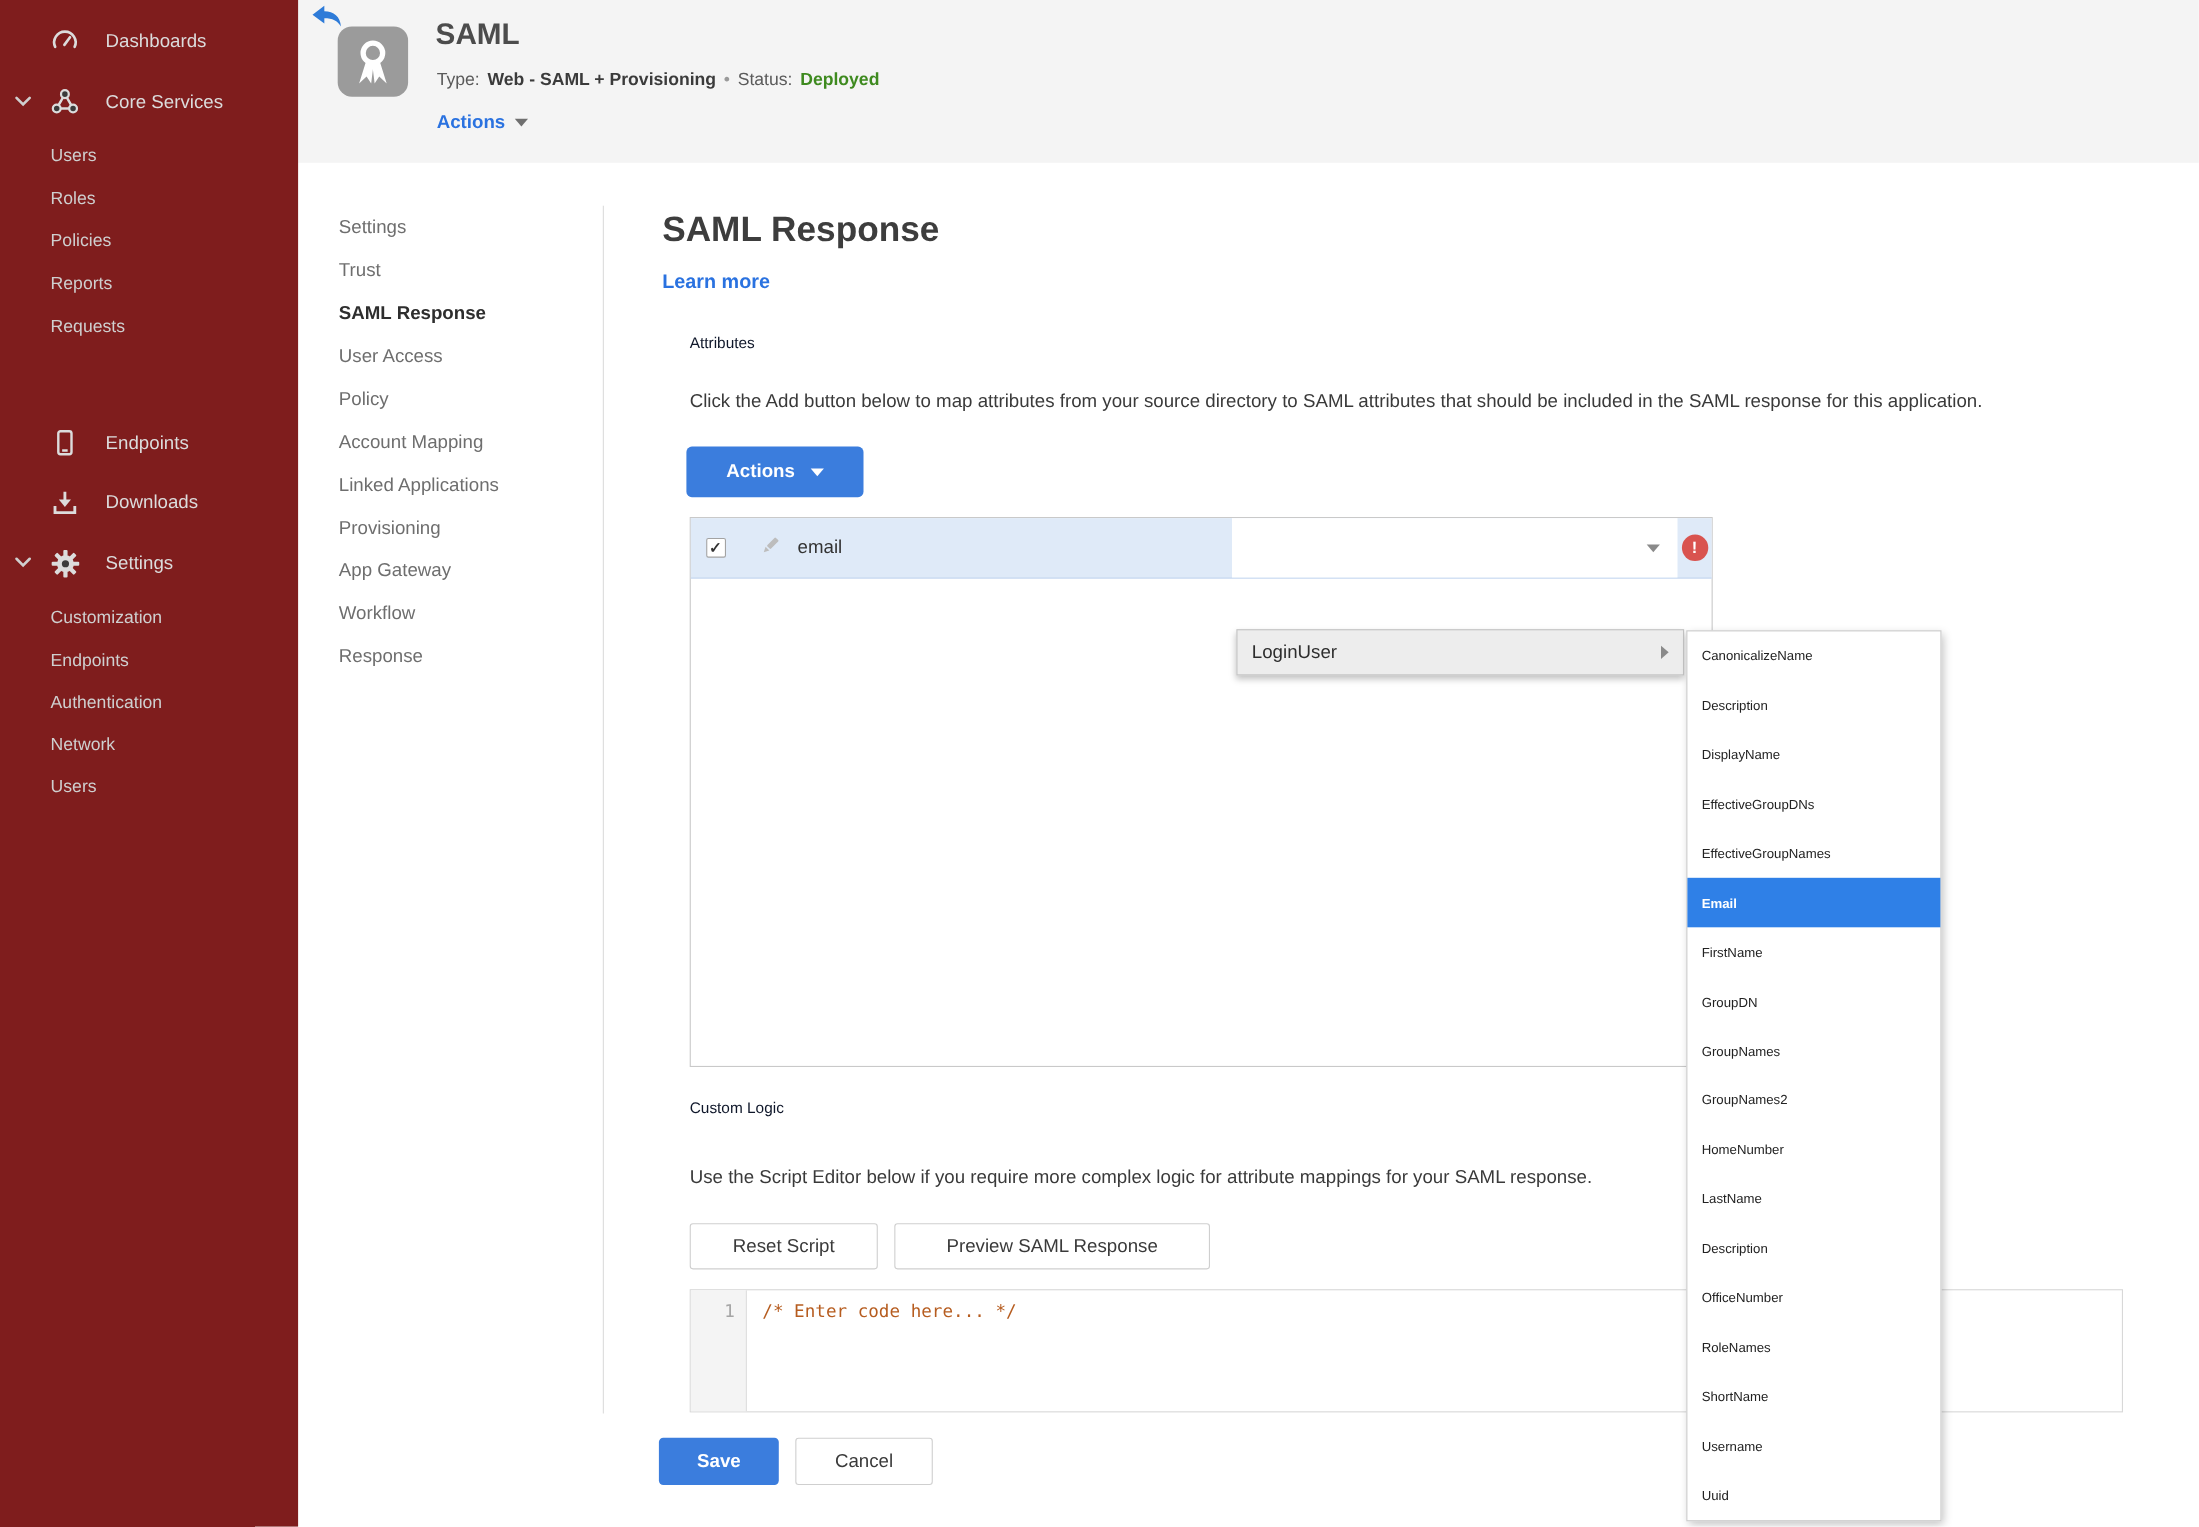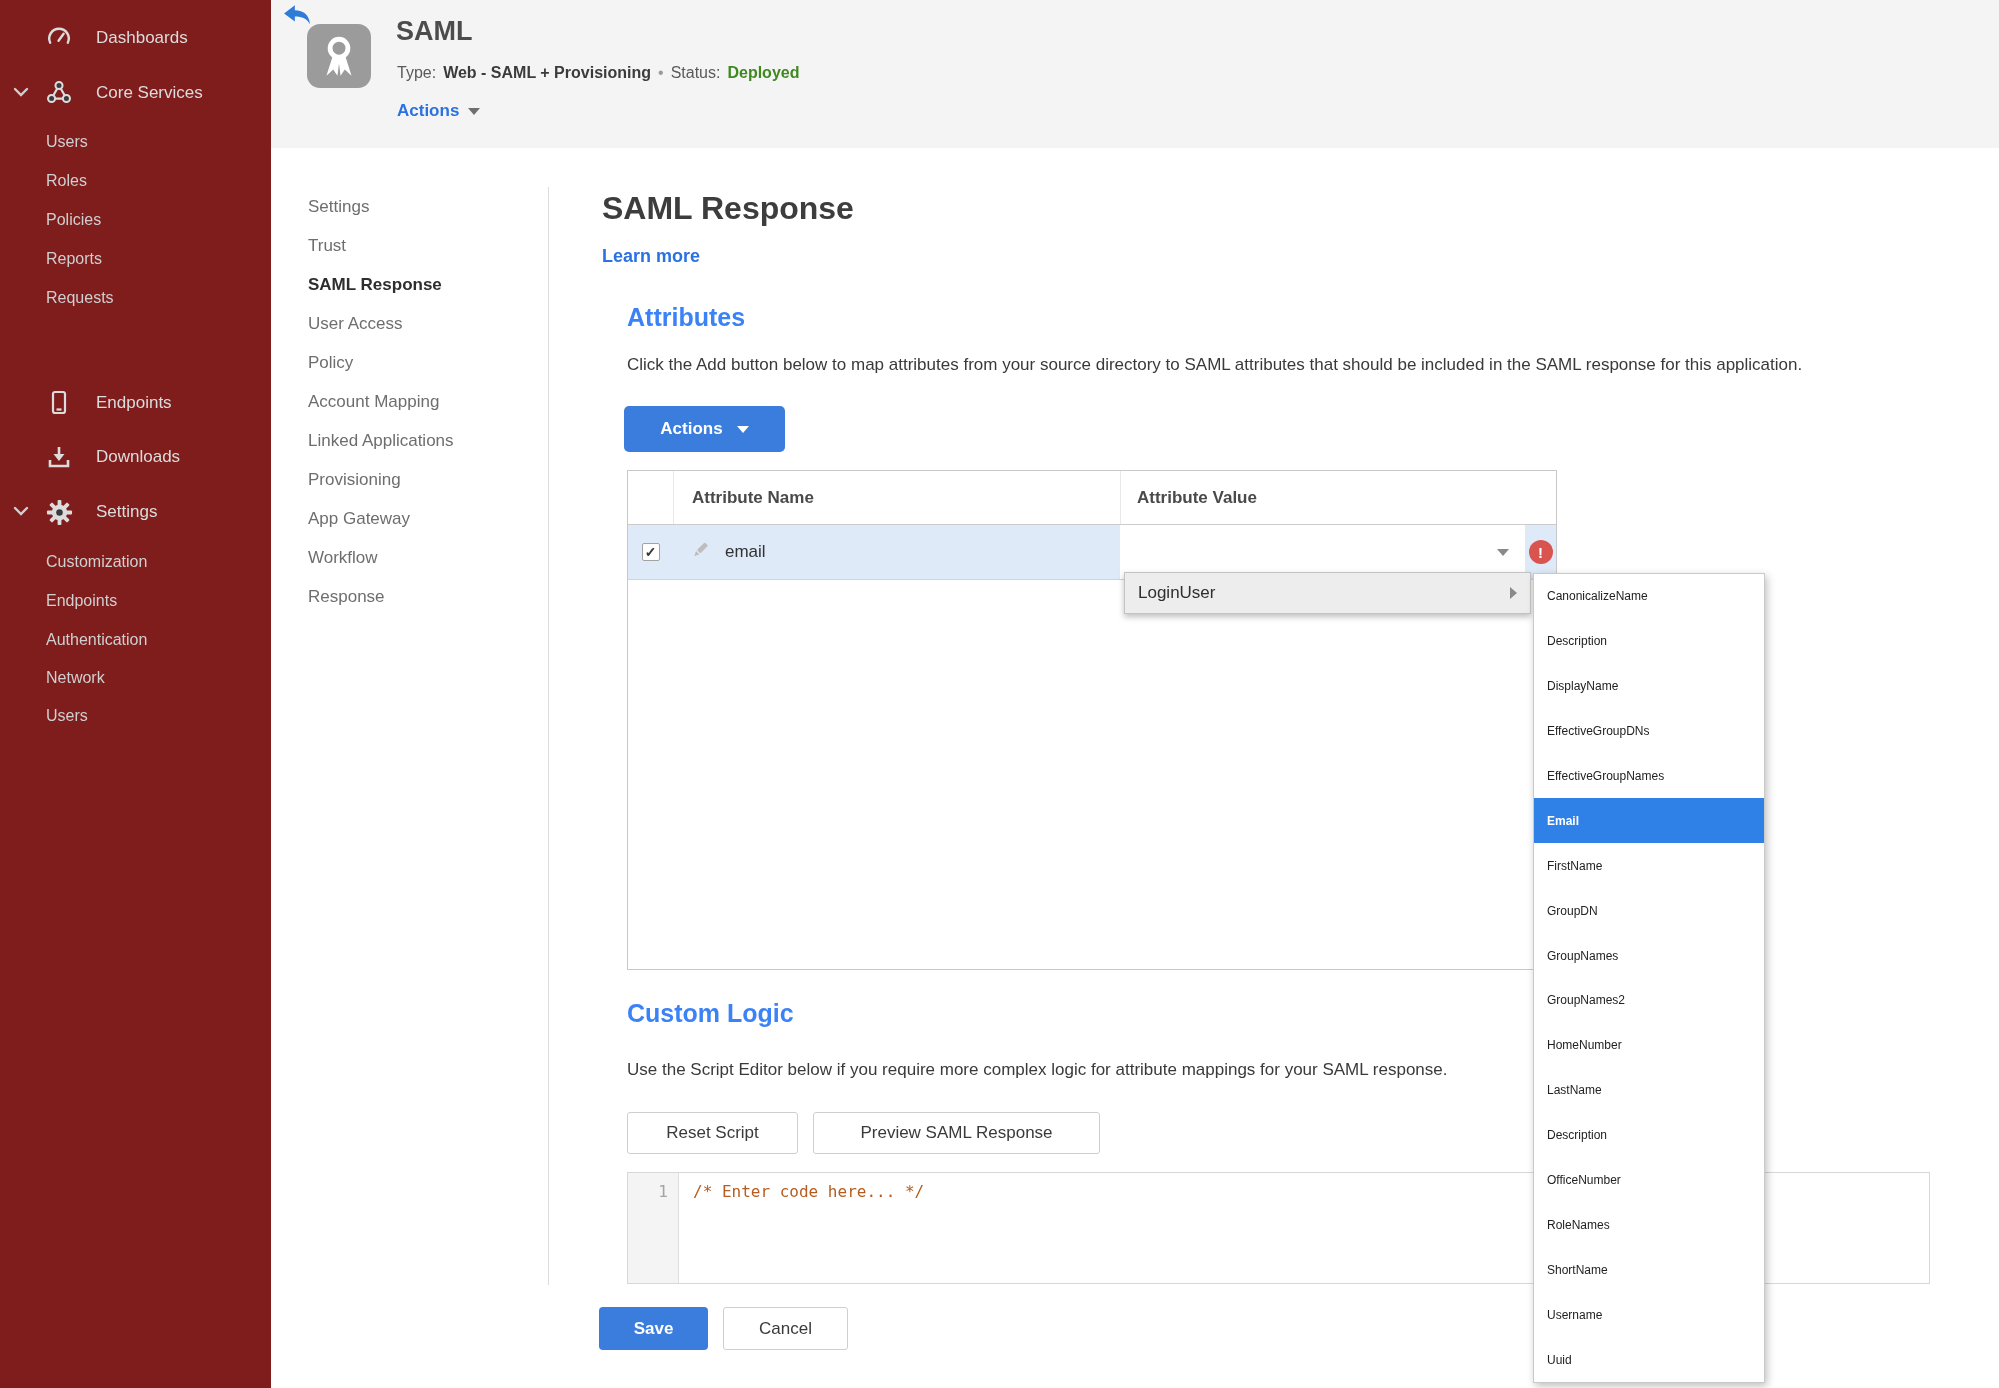--- a/index.html
+++ b/index.html
@@ -33,21 +33,21 @@
                  display: flex; align-items: center; gap: 9px; cursor: pointer; }
 
   
   .subnav { left: 308px; top: 187px; width: 241px; height: 1098px; border-right: 1px solid #dcdcdc; }
   .subnav-item { height: 39px; display: flex; align-items: center; font-size: 17px; color: #6e6e6e; cursor: pointer; }
   .subnav-item.active { font-weight: bold; color: #2e2e2e; }
 
   
   .page-title { left: 602px; top: 190px; font-size: 32px; font-weight: bold; color: #3d3d3d; }
   .learn-more { left: 602px; top: 246px; font-size: 18px; font-weight: bold; color: #2a72e0; cursor: pointer; }
-  .sec-heading { font-size: 25px; font-weight: bold; color: #3b82f6; }
+  .sec-heading { font-size: 14px; font-weight: normal; color: #0f172a; }
   .body-text { font-size: 17px; color: #3a3a3a; }
 
   .btn-blue { background: #3b7ddd; color: #fff; font-weight: bold; font-size: 17px; border: none;
               border-radius: 5px; display: flex; align-items: center; justify-content: center; gap: 14px; cursor: pointer; }
   .btn-white { background: #fff; color: #3a3a3a; font-size: 17px; border: 1px solid #cfcfcf;
                border-radius: 3px; display: flex; align-items: center; justify-content: center; cursor: pointer; }
 
   .caret-down { width: 0; height: 0; border-left: 7px solid transparent; border-right: 7px solid transparent;
                 border-top: 8px solid currentColor; }
   .caret-down.small { border-left-width: 6px; border-right-width: 6px; border-top-width: 7px; }
@@ -276,25 +276,20 @@
 
   <h2 class="abs sec-heading" style="left:627px;top:303px">Attributes</h2>
   <p class="abs body-text" style="left:627px;top:355px;width:1320px">Click the Add button below to map attributes from your source directory to SAML attributes that should be included in the SAML response for this application.</p>
 
   <button class="abs btn-blue" style="left:624px;top:406px;width:161px;height:46px">
     <span>Actions</span>
     <span class="caret-down small" style="color:#ffffff"></span>
   </button>
 
   <div class="abs attr-table">
-    <div class="tbl-head">
-      <div class="col-check"></div>
-      <div class="col-name th">Attribute Name</div>
-      <div class="col-value th">Attribute Value</div>
-    </div>
     <div class="tbl-row">
       <div class="cell-check">
         <span class="checkbox">✓</span>
       </div>
       <div class="cell-name">
         <span>
           <svg width="19" height="19" viewBox="0 0 20 20">
             <g transform="rotate(45 10 10)" fill="#bdbdbd">
               <rect x="7.8" y="1.5" width="5" height="11.5" rx="1"></rect>
               <path d="M7.8 14.5 L10.3 19.5 L12.8 14.5 Z"></path>

